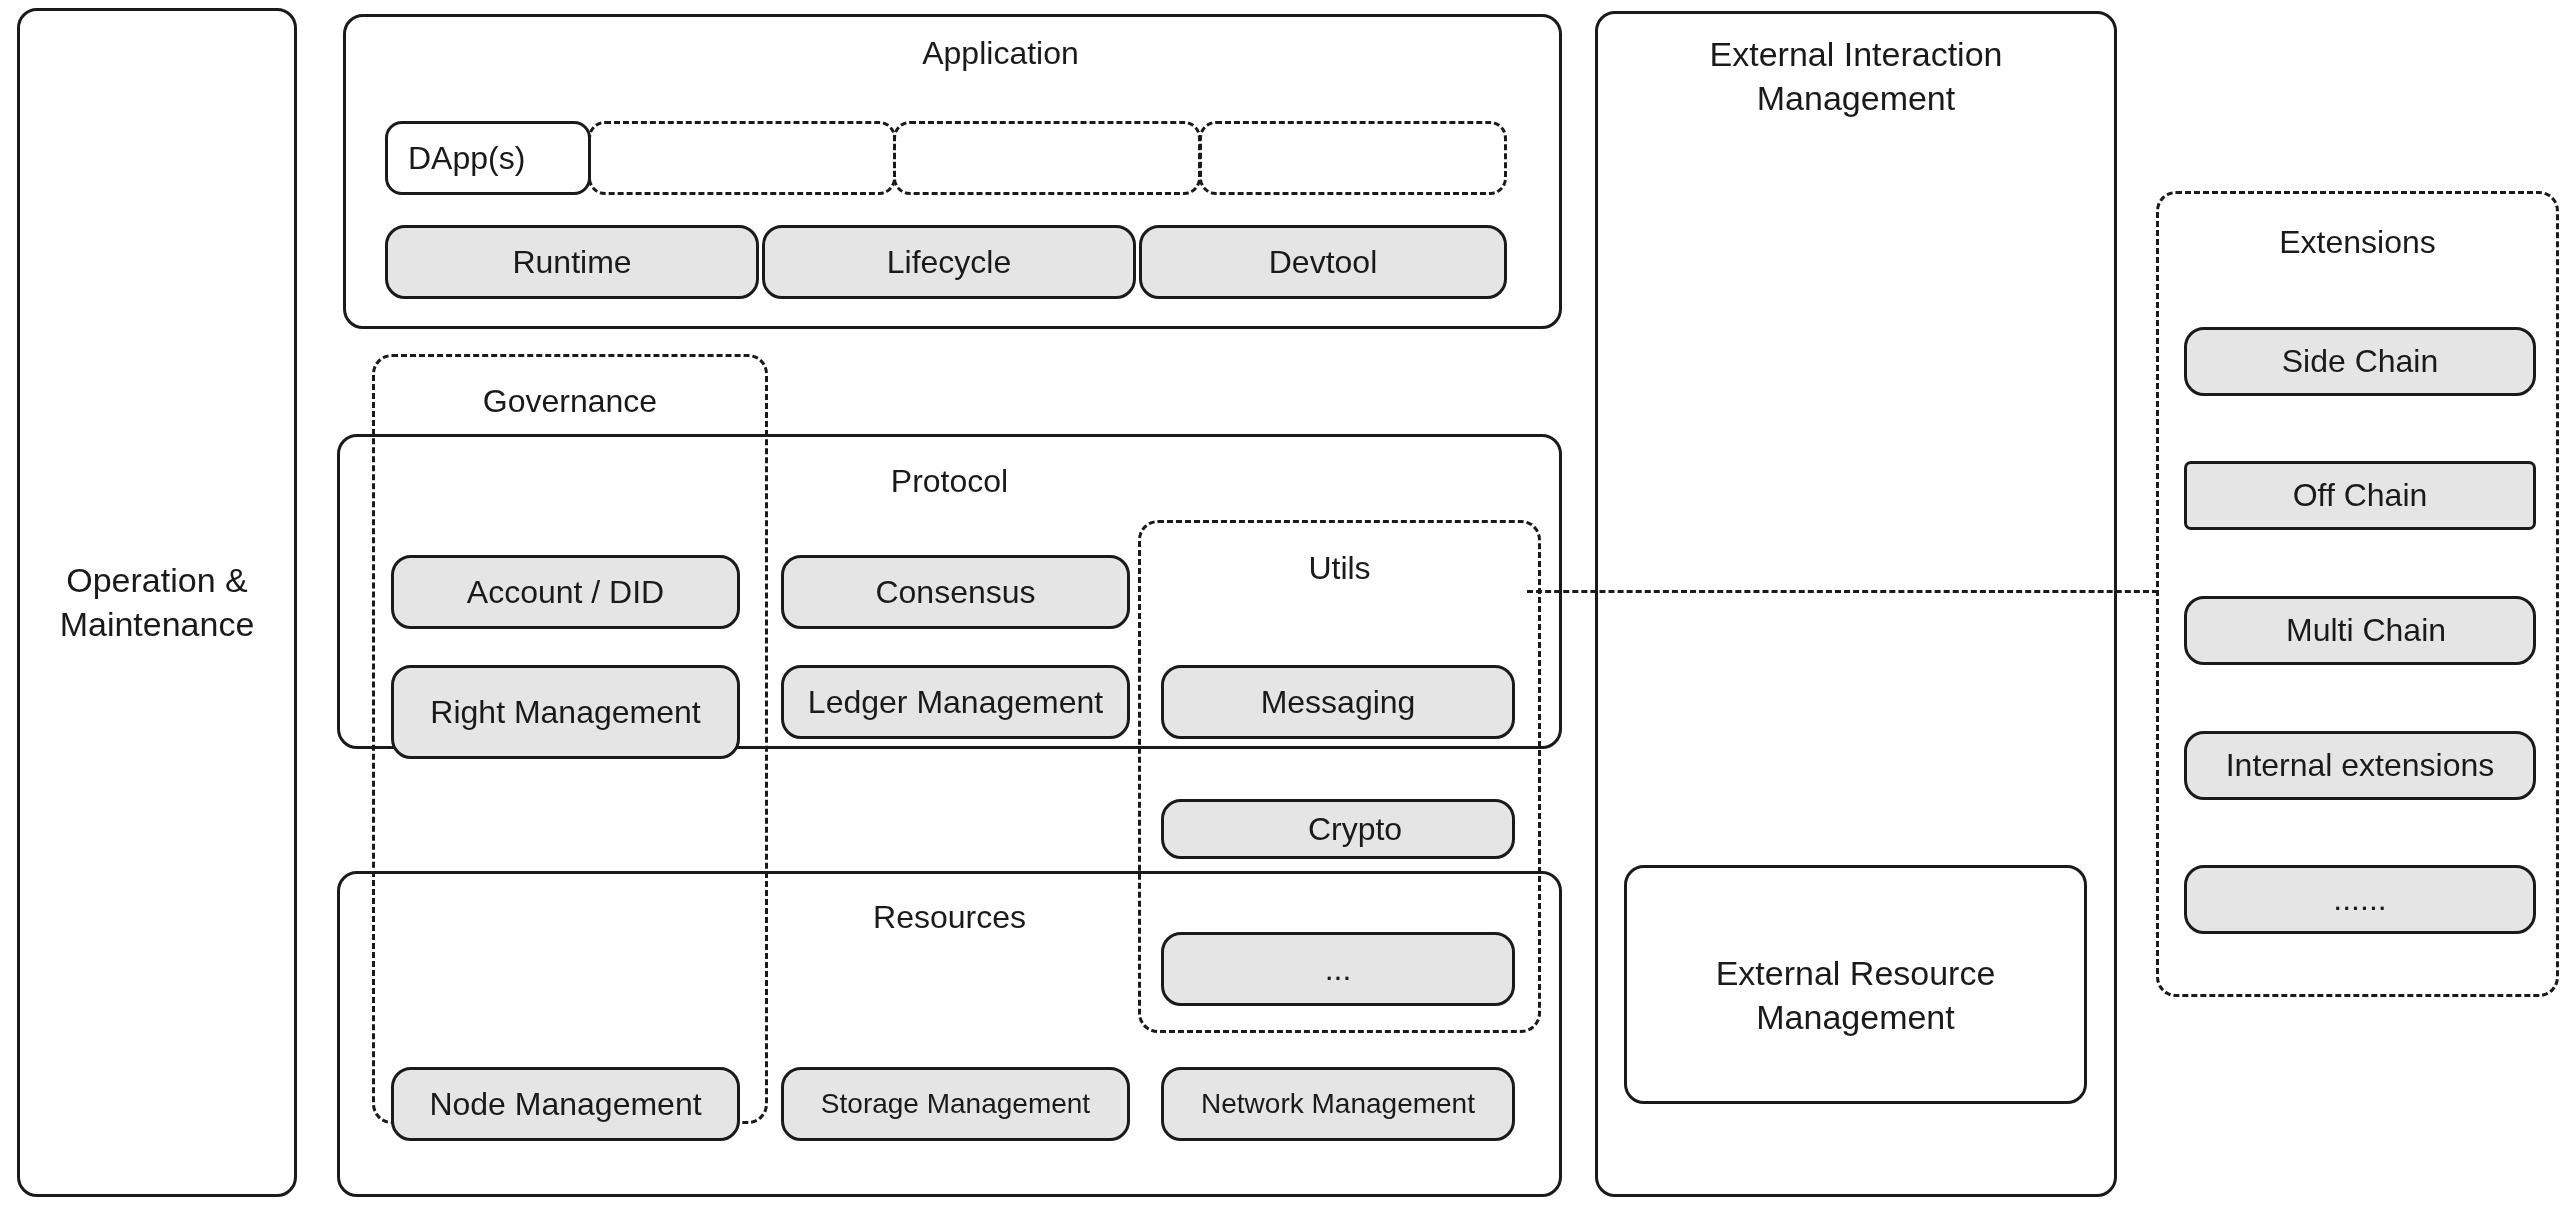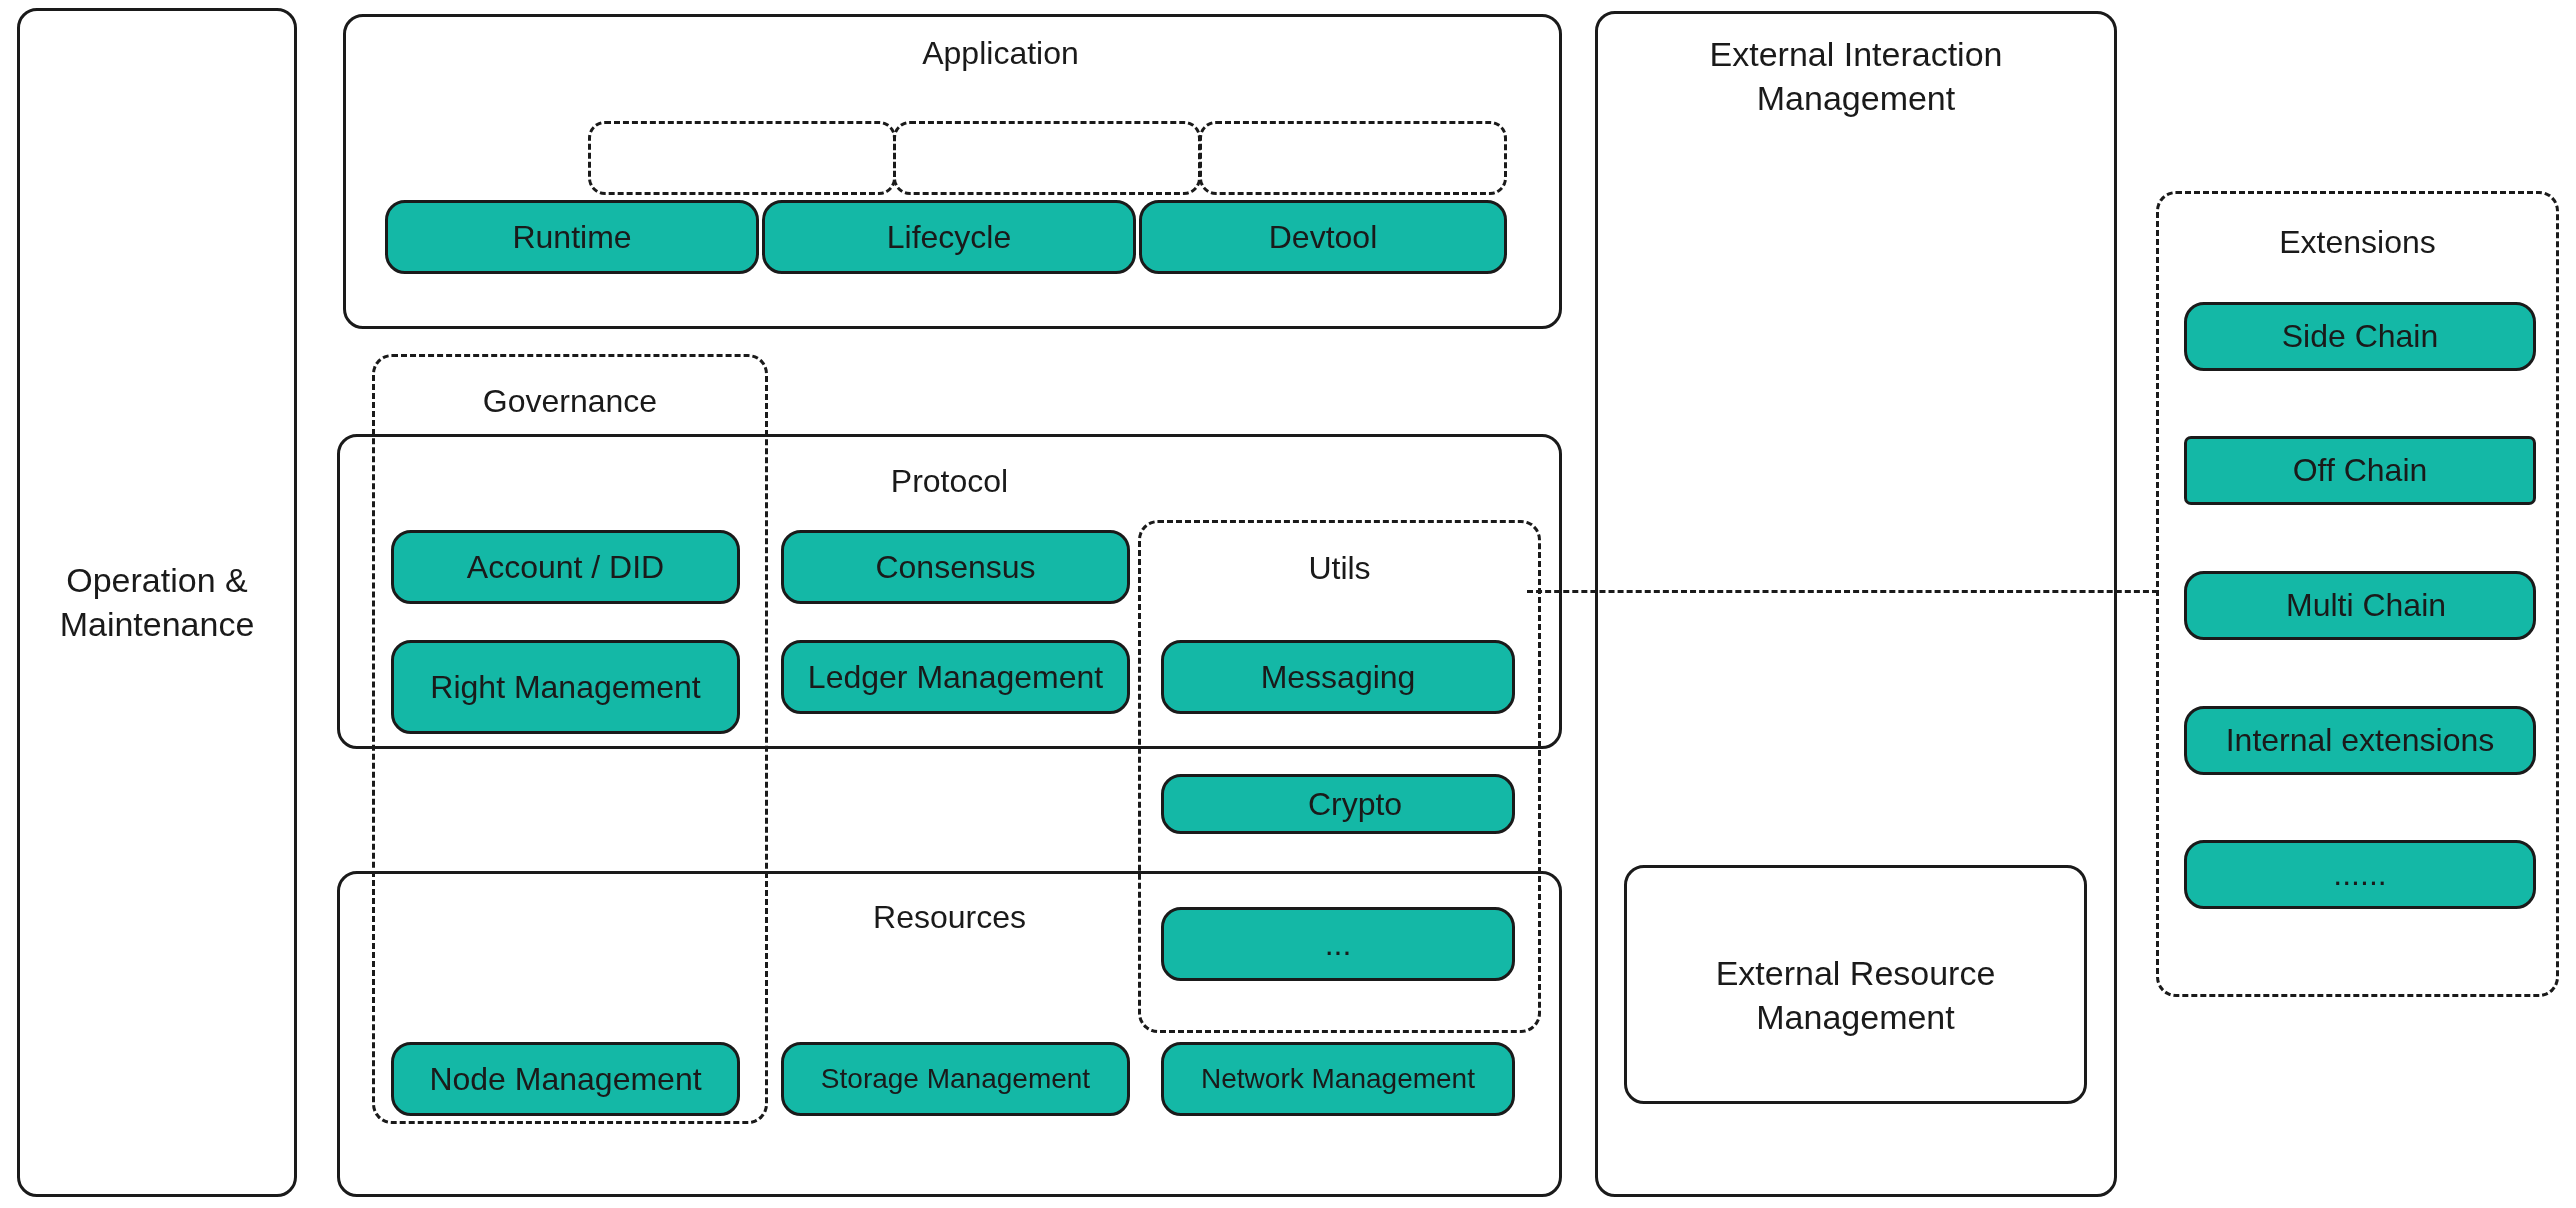--- a/index.html
+++ b/index.html
@@ -20,21 +20,21 @@
     position: absolute;
     box-sizing: border-box;
     border: 3.1px solid #1a1a1a;
     border-radius: 20px;
     background: transparent;
   }
   .box.dashed {
     border-style: dashed;
     border-width: 3.9px;
   }
-  .box.filled { background: #14b8a6; }
+  .box.filled { background: #e5e5e5; margin-top: 25px; }
 
   .label {
     position: absolute;
     text-align: center;
     line-height: 1.28;
     white-space: pre-line;
     color: #1a1a1a;
   }
 
   
@@ -90,20 +90,23 @@
 
 <div id="canvas">
 
   <div class="box" style="left:17px; top:7.8px; width:280px; height:1189px;"></div>
   <div class="label big-lbl" style="left:17px; top:559px; width:280px;">Operation &amp;
 Maintenance</div>
 
   <div class="box" style="left:343px; top:14px; width:1219px; height:315px;"></div>
   <div class="label title-lbl" style="left:343px; top:33px; width:1219px;margin-left:48px;">Application</div>
 
+  <div class="dapp-first" style="position:absolute; left:385px; top:121px; width:206px; height:74px;">
+    <span>DApp(s)</span>
+  </div>
   <div class="dapp-cell" style="position:absolute; left:588px; top:121px; width:308px; height:74px;"></div>
   <div class="dapp-cell" style="position:absolute; left:893px; top:121px; width:308px; height:74px;"></div>
   <div class="dapp-cell" style="position:absolute; left:1199px; top:121px; width:308px; height:74px;"></div>
 
   <div class="box filled center-txt" style="left:385px; top:200px; width:374px; height:74px;">
     <span class="leaf-lbl">Runtime</span>
   </div>
   <div class="box filled center-txt" style="left:762px; top:200px; width:374px; height:74px;">
     <span class="leaf-lbl">Lifecycle</span>
   </div>

